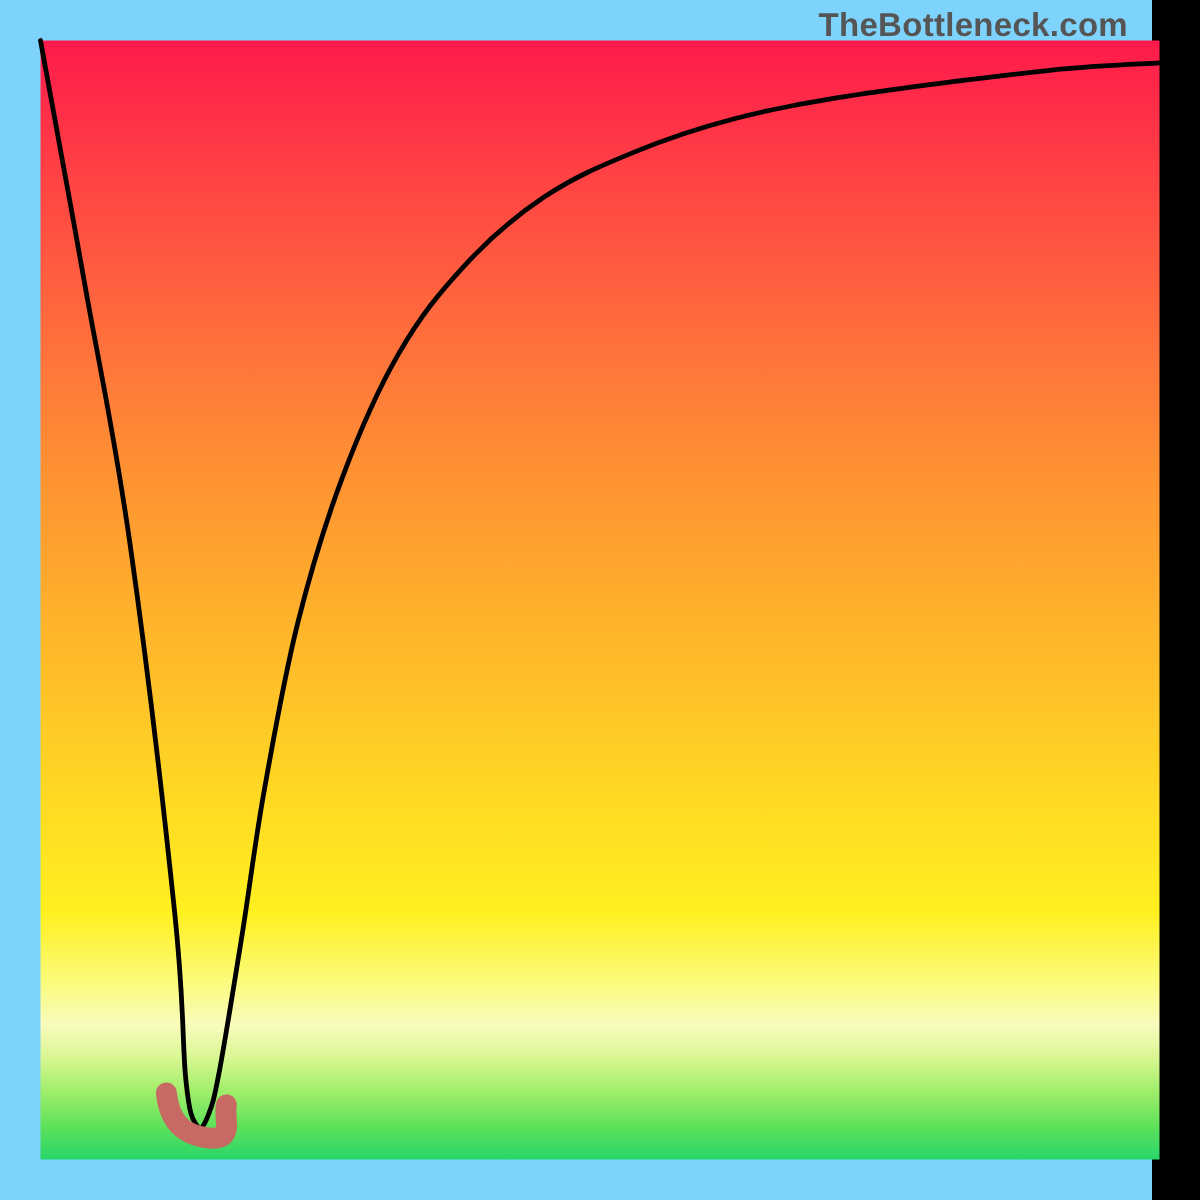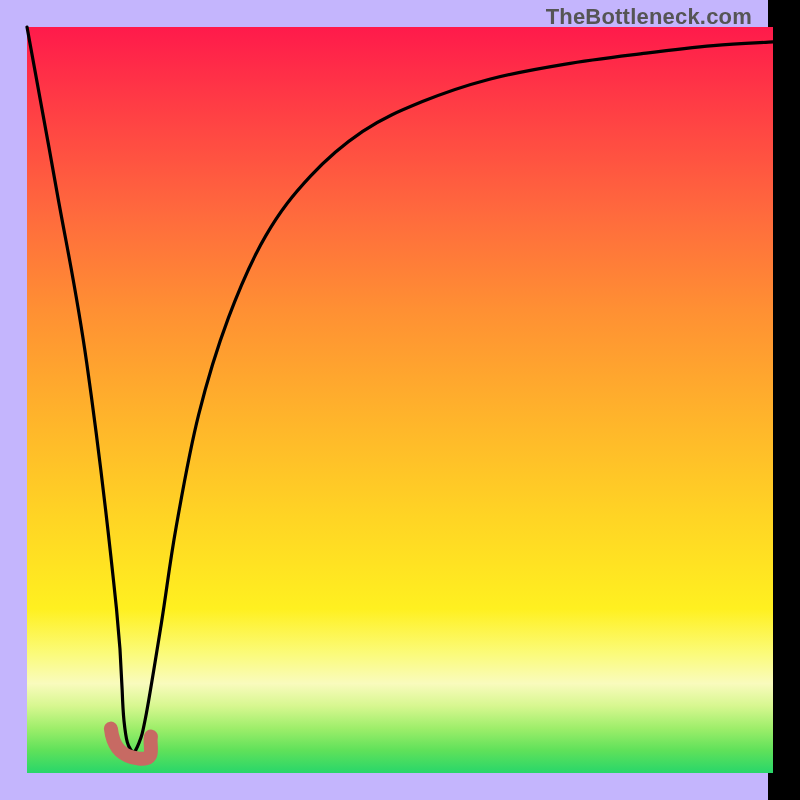--- a/index.html
+++ b/index.html
@@ -10,21 +10,21 @@
     overflow: hidden;
     background: #000;
     font-family: Arial, Helvetica, sans-serif;
   }
   .frame {
     position: absolute;
     top: 0;
     left: 0;
     width: 768px;
     height: 800px;
-    background: #c4b5fd;
+    background: #7dd3fc;
   }
   .plot {
     position: absolute;
     top: 27px;
     left: 27px;
     width: 746px;
     height: 746px;
     
     background: linear-gradient(to bottom,
       #ff1a4b 0%,

